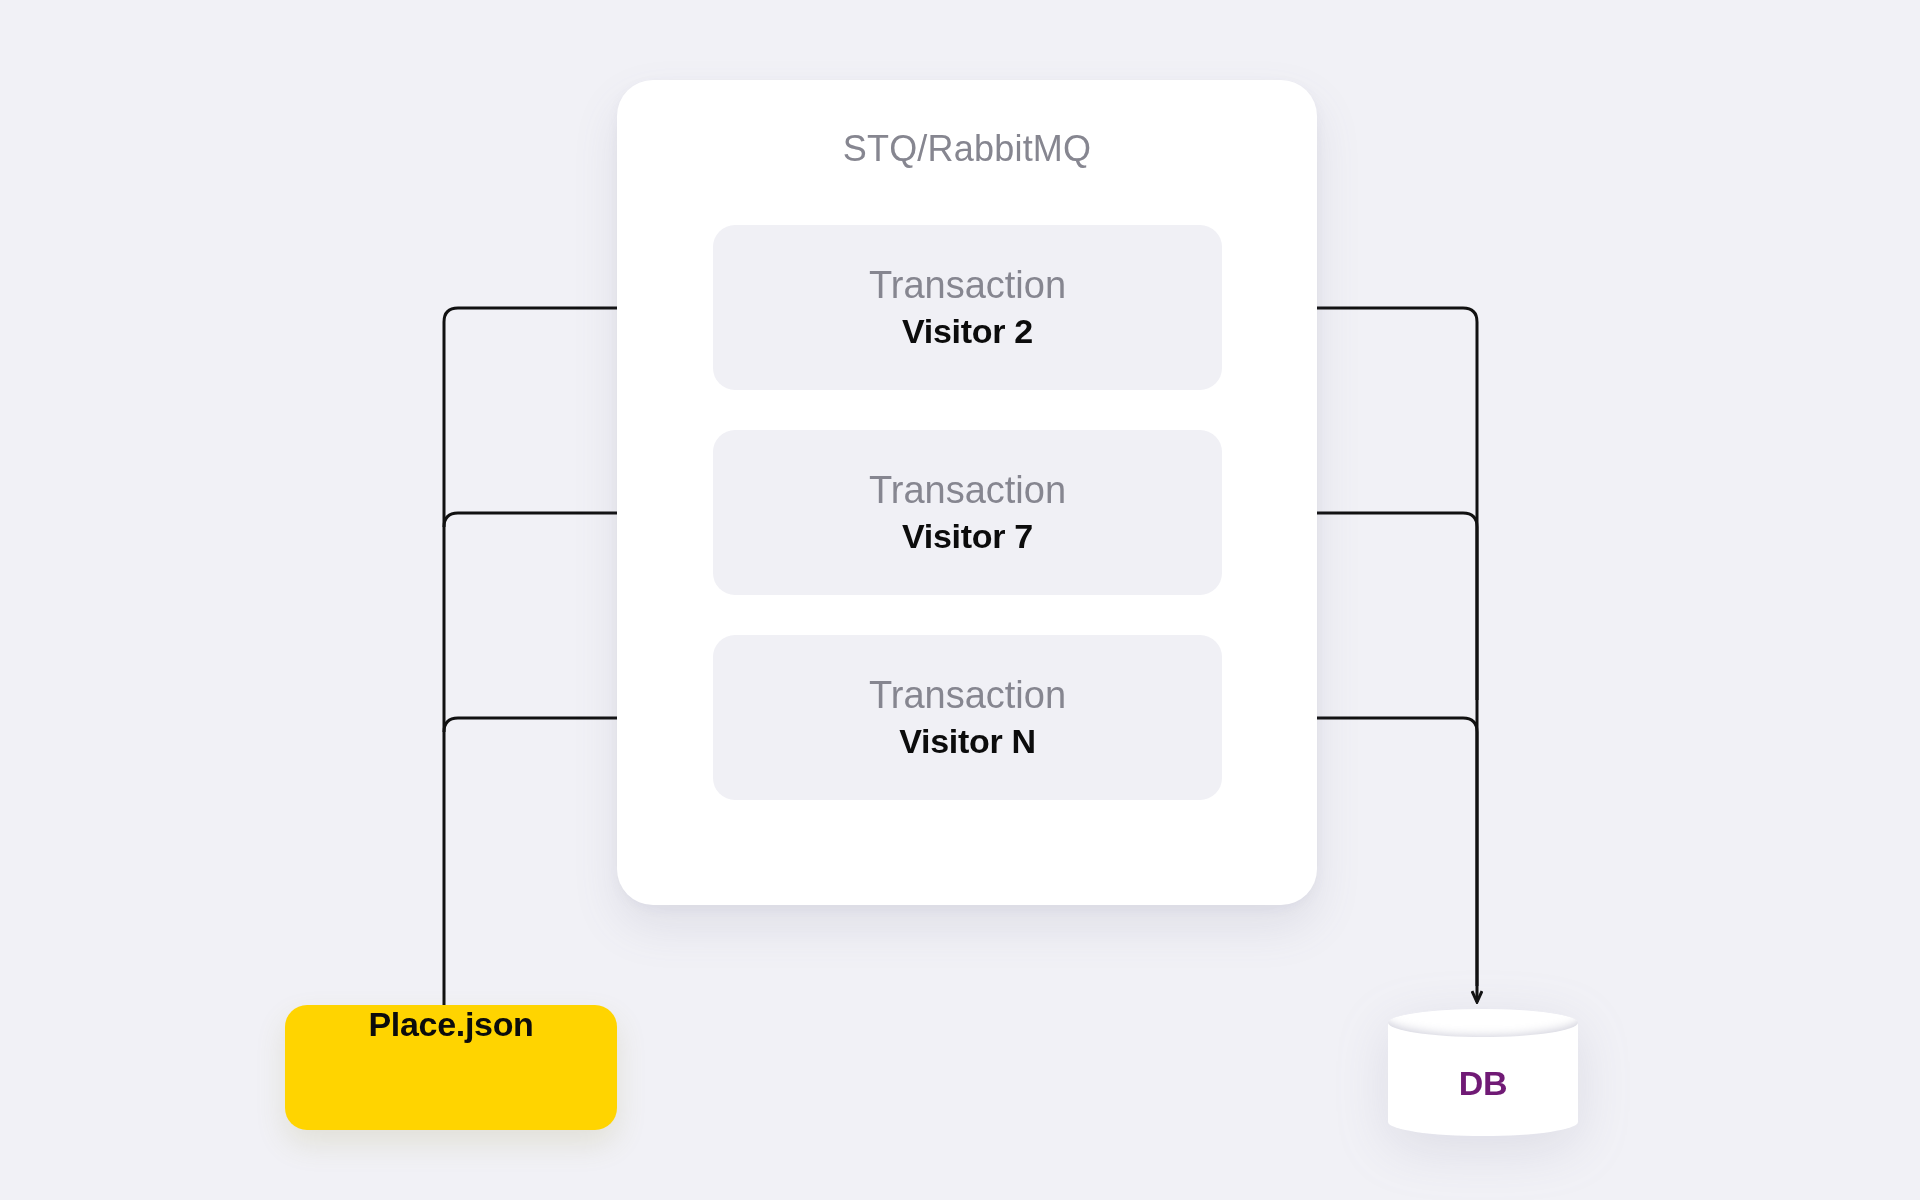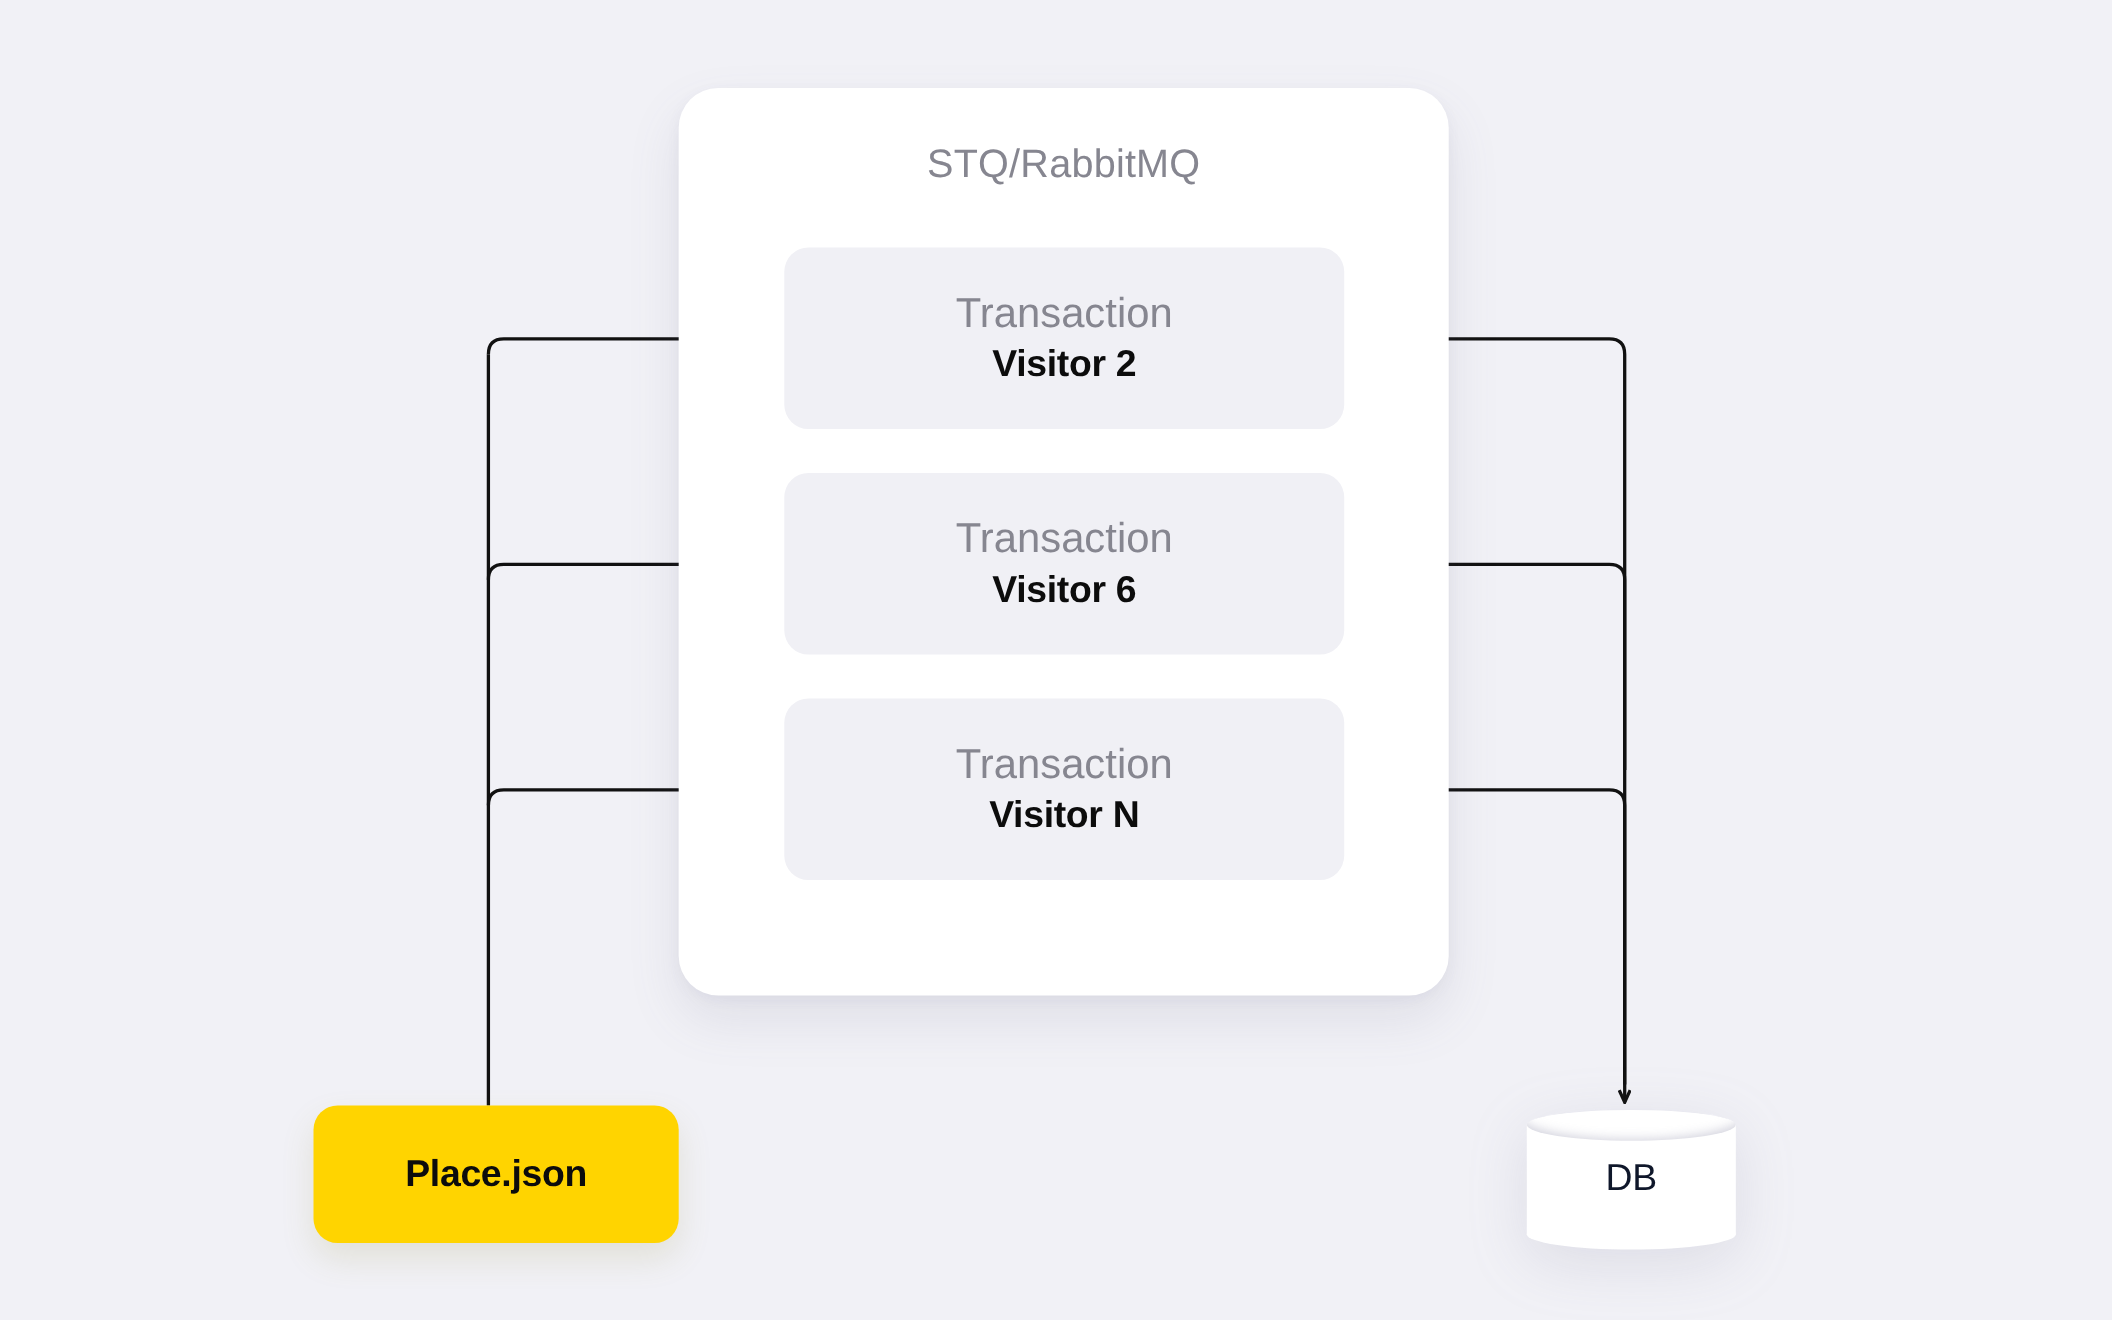--- a/index.html
+++ b/index.html
@@ -87,21 +87,21 @@
   
   #place-json {
     position: absolute;
     left: 285px;
     top: 1005px;
     width: 332px;
     height: 125px;
     background: #ffd400;
     border-radius: 22px;
     display: flex;
-    align-items: center;
+    align-items: flex-start;
     justify-content: center;
     box-shadow: 0 14px 30px rgba(150, 140, 60, 0.16);
   }
   #place-json-label {
     font-size: 34px;
     font-weight: 700;
     color: #0c0c0c;
     letter-spacing: -0.3px;
     white-space: nowrap;
   }
@@ -139,26 +139,26 @@
     left: 0;
     top: 100px;
     width: 190px;
     height: 28px;
     border-radius: 50%;
     background: #ffffff;
   }
   #db-label {
     position: absolute;
     left: 0;
-    top: 44px;
+    top: 56px;
     width: 190px;
     text-align: center;
     font-size: 34px;
-    font-weight: 400;
-    color: #0f172a;
+    font-weight: 700;
+    color: #701a75;
     letter-spacing: -0.2px;
   }
 </style>
 </head>
 <body>
 
 <div id="stage">
 
   <svg id="wires" viewBox="0 0 1920 1200">
     <defs>
@@ -194,21 +194,21 @@
     <div id="broker-title">STQ/RabbitMQ</div>
   </div>
 
   <div class="txn-card" style="top:225px;">
     <div class="txn-kind">Transaction</div>
     <div class="txn-name">Visitor 2</div>
   </div>
 
   <div class="txn-card" style="top:430px;">
     <div class="txn-kind">Transaction</div>
-    <div class="txn-name">Visitor 6</div>
+    <div class="txn-name">Visitor 7</div>
   </div>
 
   <div class="txn-card" style="top:635px;">
     <div class="txn-kind">Transaction</div>
     <div class="txn-name">Visitor N</div>
   </div>
 
   <div id="place-json">
     <span id="place-json-label">Place.json</span>
   </div>

